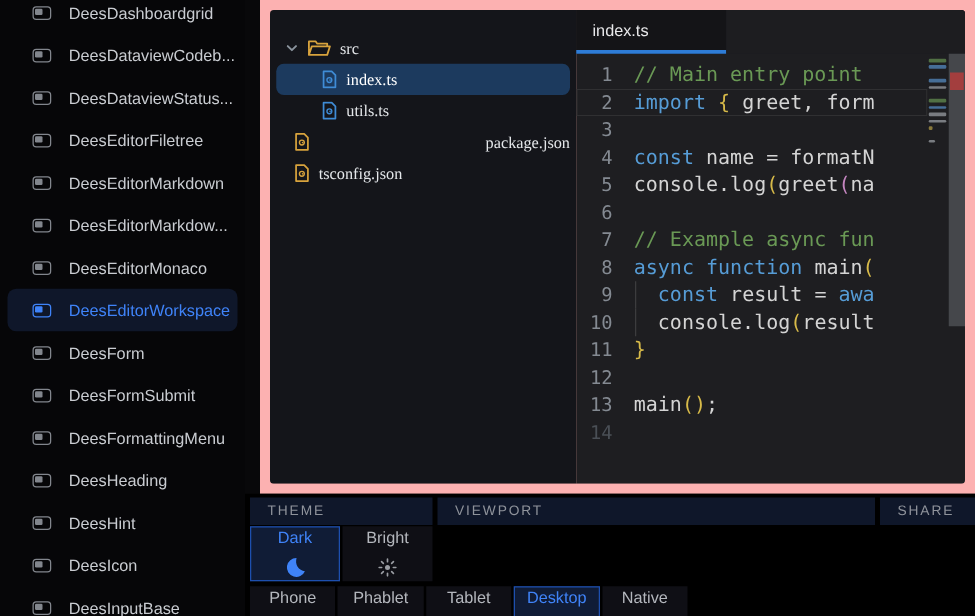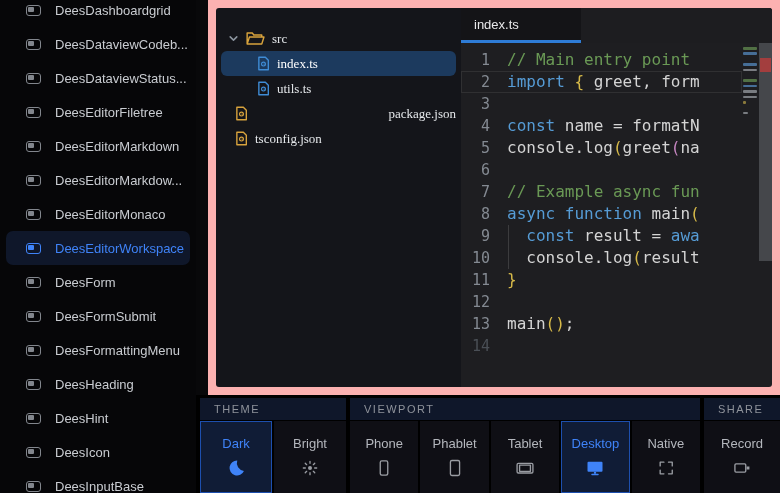--- a/index.html
+++ b/index.html
@@ -58,21 +58,21 @@
   .mm-bar{position:absolute;height:2.5px;border-radius:1px;opacity:.85;}
   .vscroll{width:13px;position:relative;flex-shrink:0;}
   .vslider{position:absolute;top:0;left:0;right:0;height:218px;background:#45474b;}
   .vmarker{position:absolute;top:15px;left:1px;right:1px;height:14px;background:#a33e3e;}
 
   
   .toolbar{flex:1;background:#000;display:flex;flex-direction:column;padding-left:4px;}
   .tb-labels{display:flex;gap:4px;height:22px;margin-top:3px;}
   .tb-label{background:#0f172a;color:#8f939b;font-size:11px;letter-spacing:1.5px;
             display:flex;align-items:center;padding-left:14px;}
-  .tb-groups{display:flex;gap:4px;height:72px;margin-top:1px;}
+  .tb-groups{display:flex;gap:4px;height:72px;margin-top:1px;flex-direction:column;}
   .tb-group{display:flex;gap:2px;}
   .tb-label:nth-child(1),.tb-group:nth-child(1){width:146px;flex-shrink:0;}
   .tb-label:nth-child(2),.tb-group:nth-child(2){width:350px;flex-shrink:0;}
   .tb-label:nth-child(3),.tb-group:nth-child(3){flex:1;}
   .tb-btn{flex:1;background:#0f0f15;border:1px solid transparent;display:flex;flex-direction:column;
           align-items:center;justify-content:center;gap:7px;color:#b4b7bd;font-size:13px;cursor:pointer;}
   .tb-btn svg{stroke:#9a9da3;}
   .tb-btn.selected{background:#101c36;border-color:#1d4fae;color:#3f83f8;}
   .tb-btn.selected svg{stroke:#3f83f8;}
 </style>

